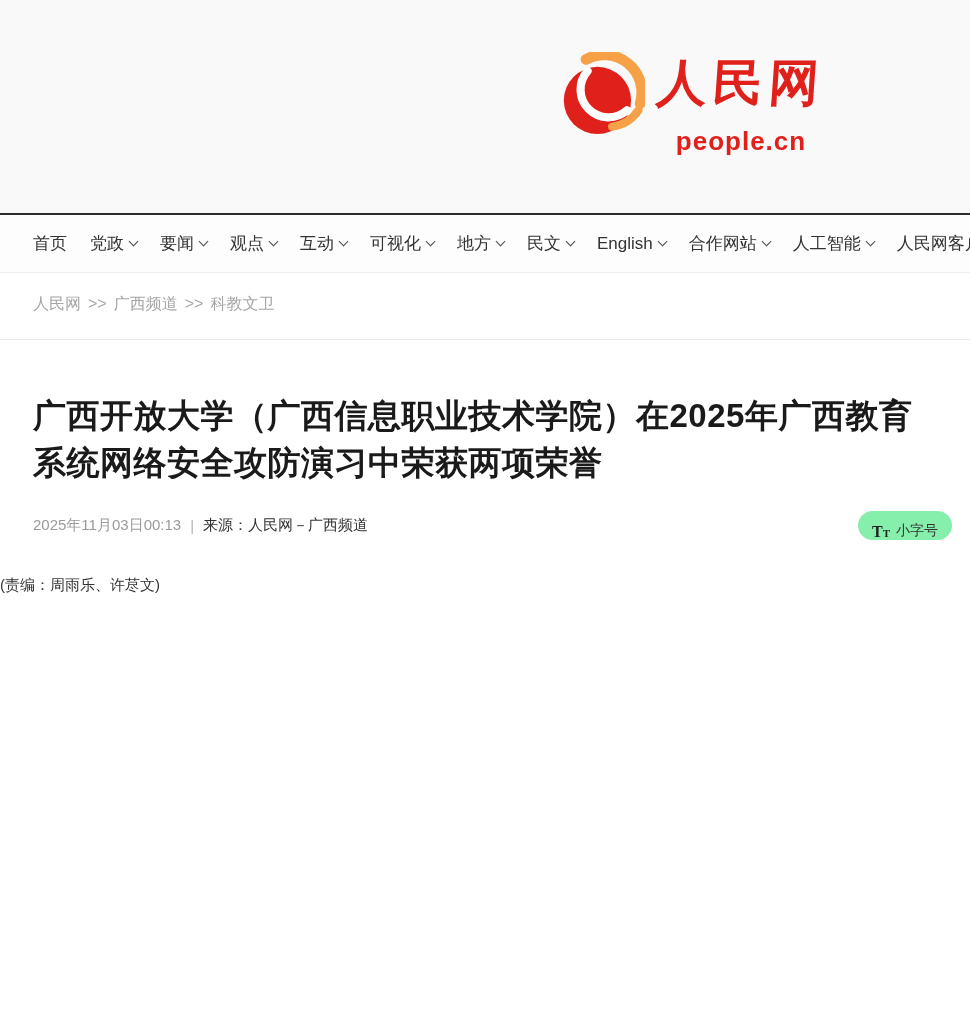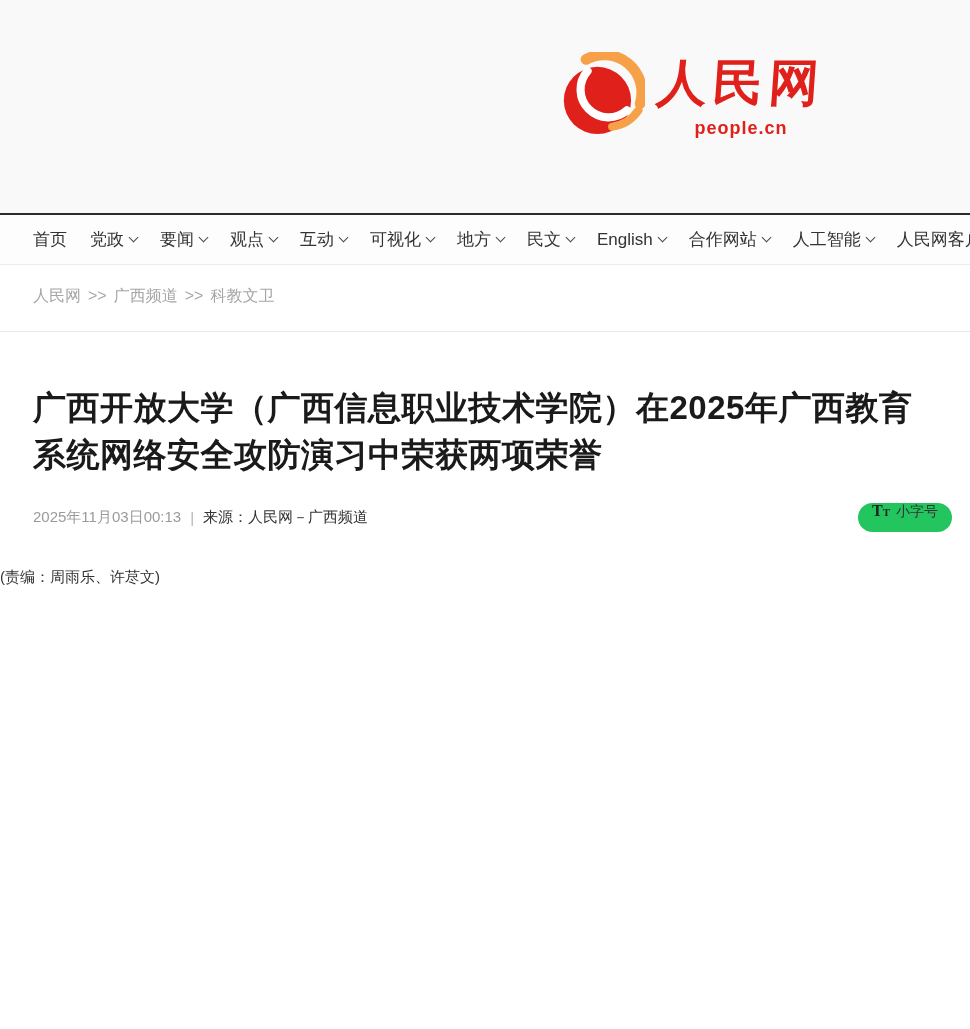--- a/index.html
+++ b/index.html
@@ -20,28 +20,28 @@
     display: flex; align-items: flex-start; gap: 12px;
   }
   .logo-globe { width: 82px; height: 92px; flex: 0 0 auto; }
   .logo-text { display: flex; flex-direction: column; align-items: center; }
   .logo-cn {
     color: #e0201a; font-size: 50px; font-weight: bold; line-height: 62px;
     letter-spacing: 6px; font-family: "Liberation Serif", "DejaVu Serif", serif;
     transform: skewX(-4deg);
   }
   .logo-en {
-    color: #e0201a; font-size: 18px; font-weight: bold; line-height: 26px;
-    letter-spacing: 1px; margin-top: 1px;
+    color: #e0201a; font-size: 26px; font-weight: bold; line-height: 26px;
+    letter-spacing: 1px; margin-top: 14px;
     font-family: "Liberation Sans", sans-serif;
   }
 
   
   .main-nav {
-    width: 100%; height: 52px; background: #fdfdfd;
+    width: 100%; height: 60px; background: #fdfdfd;
     border-top: 2px solid #2b2b2b; border-bottom: 1px solid #ececec;
     display: flex; align-items: center; padding: 0 0 0 33px;
     gap: 23px; overflow: hidden; white-space: nowrap;
   }
   .nav-item {
     display: inline-flex; align-items: center; gap: 6px;
     font-size: 17px; color: #333; cursor: pointer; flex: 0 0 auto;
   }
   .chevron {
     width: 7px; height: 7px; border-left: 1.6px solid #4a4a4a;
@@ -66,22 +66,22 @@
   .meta-row {
     margin: 25px 18px 0 33px; display: flex; align-items: center;
     font-size: 15px;
   }
   .meta-date { color: #9a9a9a; }
   .meta-sep { color: #b5b5b5; margin: 0 9px; }
   .meta-source-label { color: #333; }
   .meta-source { color: #333; cursor: pointer; }
   .font-size-btn {
     margin-left: auto; height: 29px; border: none; cursor: pointer;
-    background: #22c55e; border-radius: 15px; padding: 0 14px;
-    display: inline-flex; align-items: flex-start; gap: 6px;
+    background: #86efac; border-radius: 15px; padding: 0 14px;
+    display: inline-flex; align-items: flex-end; gap: 6px;
     font-size: 14px; color: #333;
     font-family: "Liberation Sans", sans-serif;
   }
   .tt-icon {
     font-family: "Liberation Serif", "DejaVu Serif", serif;
     font-weight: bold; font-size: 16px; color: #222; line-height: 1;
   }
   .tt-icon .tt-small { font-size: 11px; }
 
   

